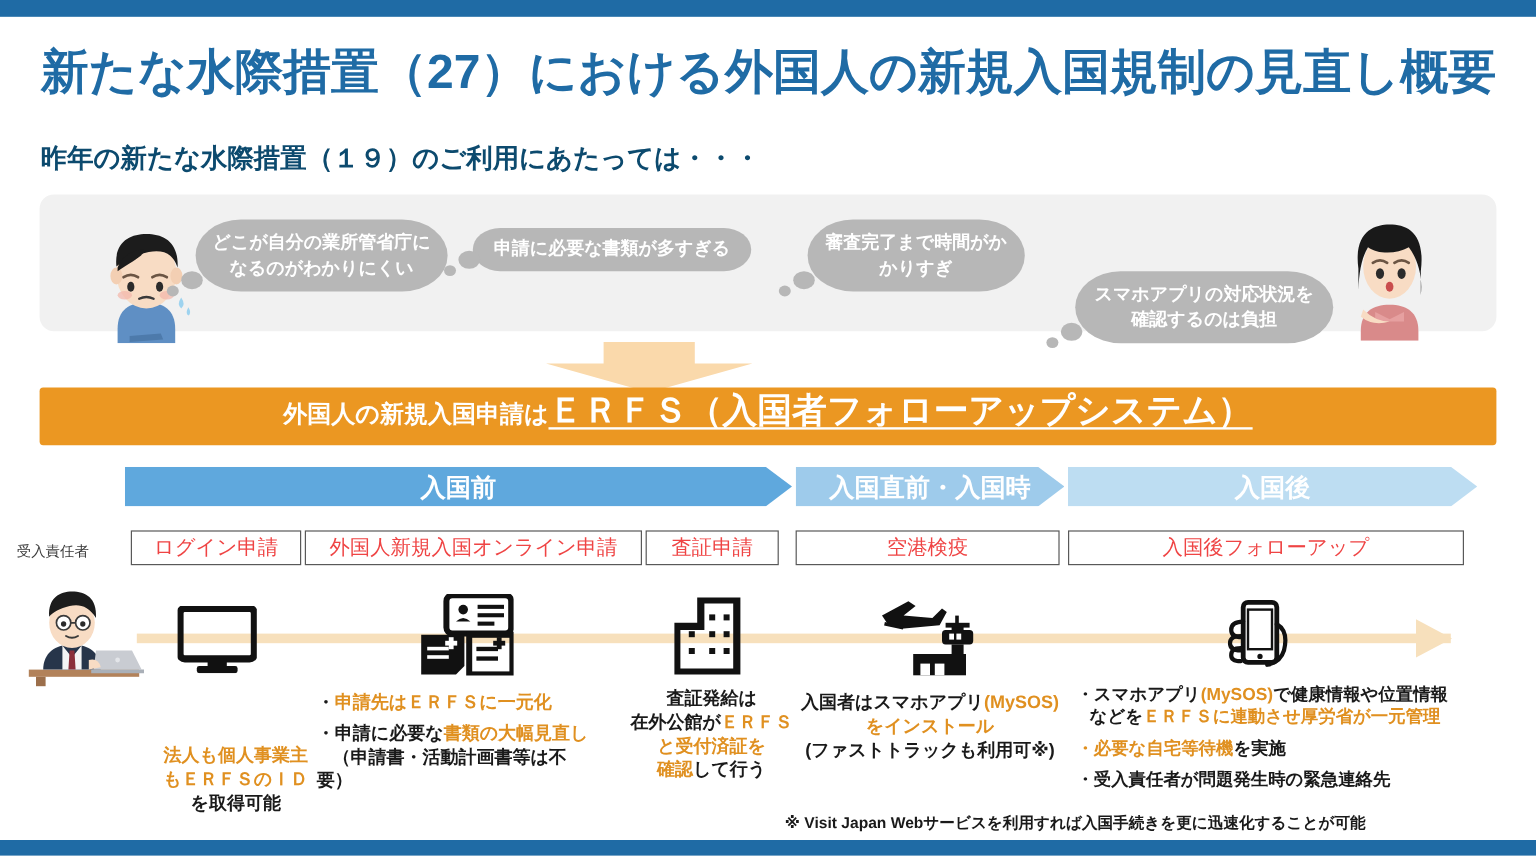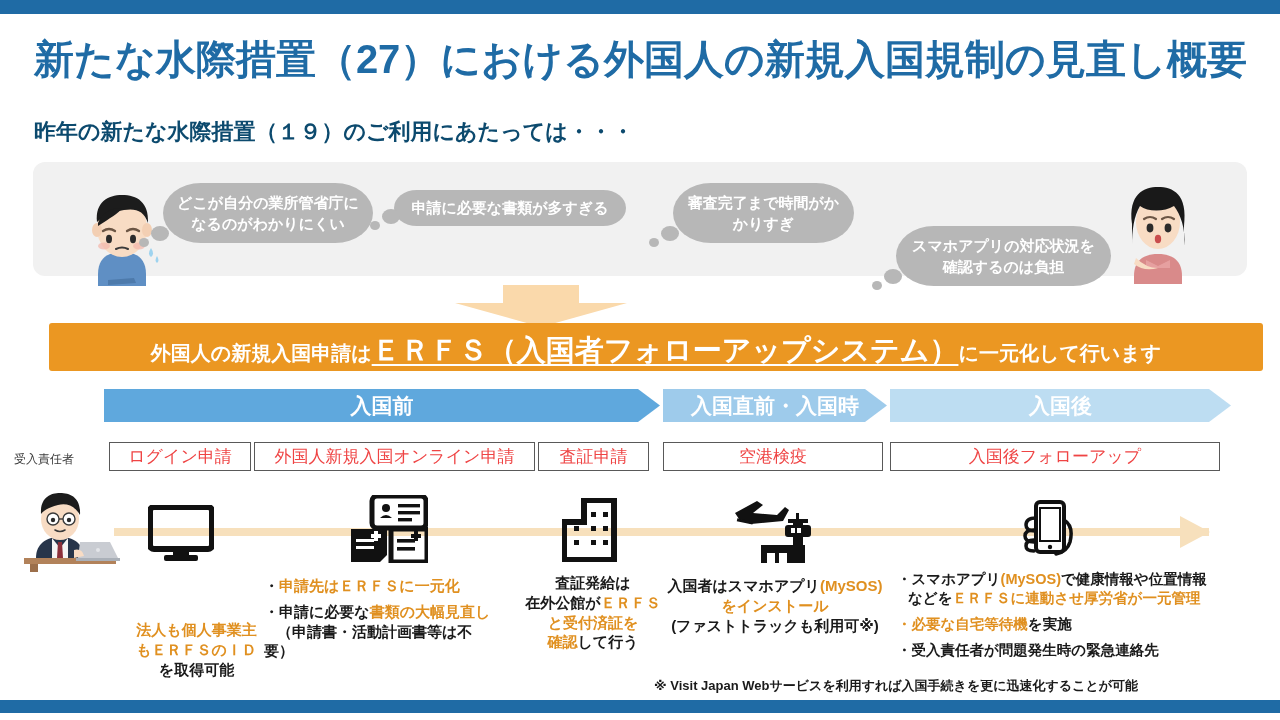--- a/index.html
+++ b/index.html
@@ -56,21 +56,21 @@
 
   
   .down-arrow{
     position:absolute;left:455px;top:285px;width:172px;height:42px;
   }
 
   
   .orange-band{
     position:absolute;left:33px;top:323px;width:1214px;height:48px;
     background:#eb9722;border-radius:3px;
-    display:flex;align-items:flex-end;justify-content:center;margin-left:16px;
+    display:flex;align-items:flex-start;justify-content:center;
   }
   .ob-text{color:#ffffff;font-weight:bold;white-space:nowrap;display:flex;align-items:baseline;}
   .ob-small{font-size:20px;}
   .ob-big{font-size:29px;text-decoration:underline;text-underline-offset:4px;}
 
   
   .chev{
     position:absolute;height:33px;color:#ffffff;font-size:21px;font-weight:bold;
     display:flex;align-items:center;justify-content:center;box-sizing:border-box;
   }
@@ -174,21 +174,20 @@
   <div class="bubble b4">スマホアプリの対応状況を確認するのは負担</div>
 
   <svg class="down-arrow" viewBox="0 0 172 42">
     <polygon points="48,0 124,0 124,18 172,18 86,42 0,18 48,18" fill="#fad9ab"></polygon>
   </svg>
 
   <div class="orange-band">
     <span class="ob-text">
       <span class="ob-small">外国人の新規入国申請は</span>
       <span class="ob-big">ＥＲＦＳ（入国者フォローアップシステム）</span>
-      <span class="ob-small">に一元化して行います</span>
     </span>
   </div>
 
   <div class="chev c1">入国前</div>
   <div class="chev c2">入国直前・入国時</div>
   <div class="chev c3">入国後</div>
 
   <div class="resp-label">受入責任者</div>
   <div class="stepbox s1">ログイン申請</div>
   <div class="stepbox s2">外国人新規入国オンライン申請</div>

